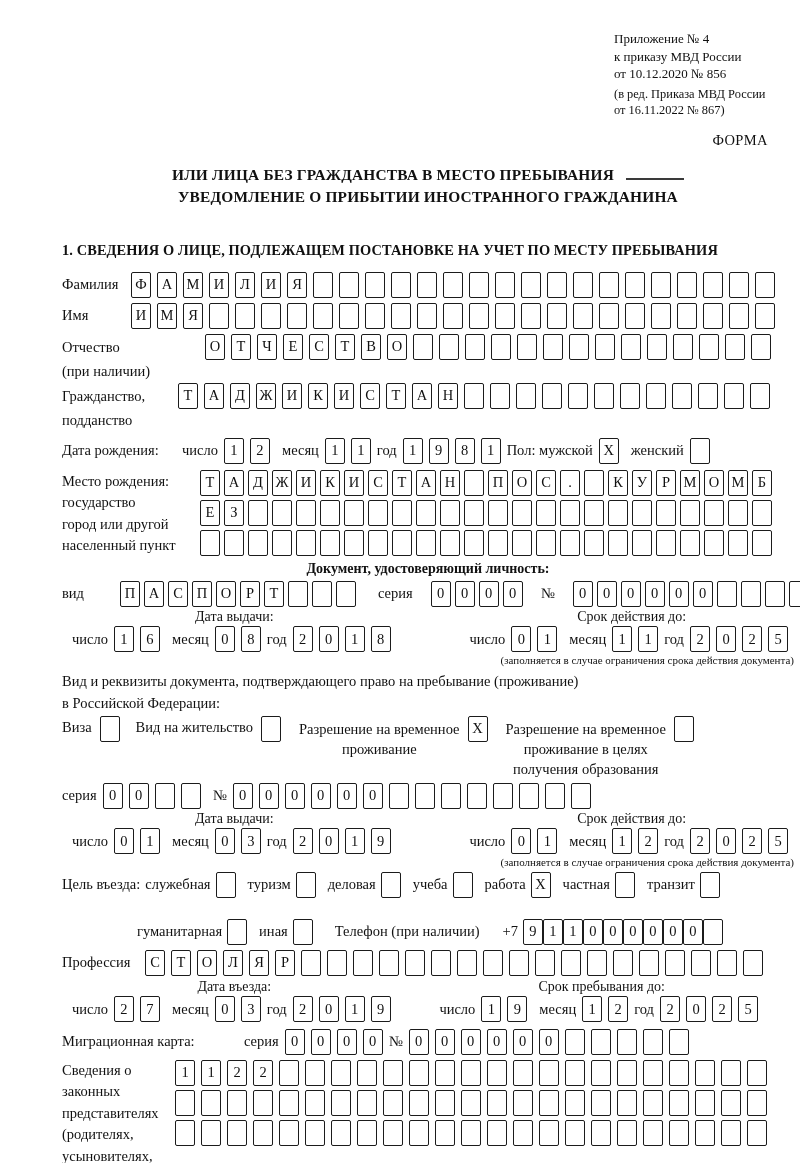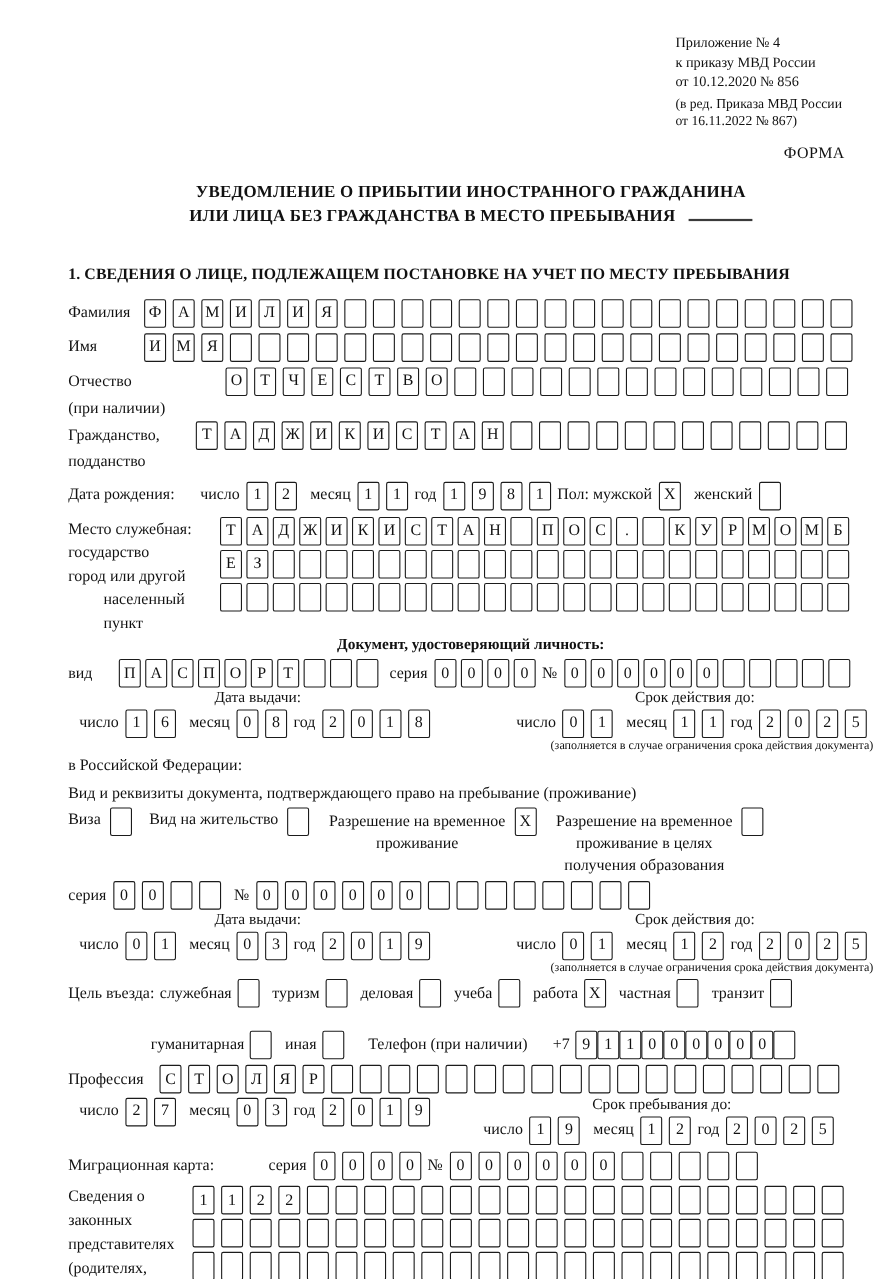--- a/index.html
+++ b/index.html
@@ -76,22 +76,22 @@
   <div class="hdr">
     <div>Приложение № 4</div>
     <div>к приказу МВД России</div>
     <div>от 10.12.2020 № 856</div>
     <div class="sub first">(в ред. Приказа МВД России</div>
     <div class="sub">от 16.11.2022 № 867)</div>
   </div>
   <div class="form-label">ФОРМА</div>
 
   <div class="title">
+    <div><span>ИЛИ ЛИЦА БЕЗ ГРАЖДАНСТВА В МЕСТО ПРЕБЫВАНИЯ</span><span class="blank"></span></div>
     <div>УВЕДОМЛЕНИЕ О ПРИБЫТИИ ИНОСТРАННОГО ГРАЖДАНИНА</div>
-    <div><span>ИЛИ ЛИЦА БЕЗ ГРАЖДАНСТВА В МЕСТО ПРЕБЫВАНИЯ</span><span class="blank"></span></div>
   </div>
 
   <div class="sec">1. СВЕДЕНИЯ О ЛИЦЕ, ПОДЛЕЖАЩЕМ ПОСТАНОВКЕ НА УЧЕТ ПО МЕСТУ ПРЕБЫВАНИЯ</div>
 
   <div class="frow" style="margin-top:13px;">
     <span class="lab" style="width:69px;">Фамилия</span>
     <span class="boxes">
         <span class="cell">Ф</span>
         <span class="cell">А</span>
         <span class="cell">М</span>
@@ -238,24 +238,24 @@
         <span class="cell">X</span>
       </span>
     <span class="dlab gapl6">женский</span>
     <span class="boxes">
         <span class="cell"></span>
       </span>
   </div>
 
   <div class="frow top" style="margin-top:6px;">
     <span class="lab2" style="width:138px; line-height:21.5px;">
-      <span style="display:block;">Место служебная:</span>
+      <span style="display:block;">Место рождения:</span>
       <span style="display:block;">государство</span>
       <span style="display:block;">город или другой</span>
-      <span style="display:block;margin-left:32px;">населенный пункт</span>
+      <span style="display:block;">населенный пункт</span>
     </span>
     <span class="stack">
       <span class="boxes p24">
           <span class="cell">Т</span>
           <span class="cell">А</span>
           <span class="cell">Д</span>
           <span class="cell">Ж</span>
           <span class="cell">И</span>
           <span class="cell">К</span>
           <span class="cell">И</span>
@@ -326,21 +326,21 @@
           <span class="cell"></span>
           <span class="cell"></span>
           <span class="cell"></span>
           <span class="cell"></span>
           <span class="cell"></span>
         </span>
     </span>
   </div>
 
   <div class="center-h">Документ, удостоверяющий личность:</div>
-  <div class="frow" style="margin-top:2px;">
+  <div class="frow" style="margin-top:2px;gap:12px;">
     <span class="dlab" style="width:40px;">вид</span>
     <span class="boxes p24">
         <span class="cell">П</span>
         <span class="cell">А</span>
         <span class="cell">С</span>
         <span class="cell">П</span>
         <span class="cell">О</span>
         <span class="cell">Р</span>
         <span class="cell">Т</span>
         <span class="cell"></span>
@@ -413,22 +413,22 @@
               <span class="cell">0</span>
               <span class="cell">2</span>
               <span class="cell">5</span>
             </span>
         </div>
       </div>
       <div class="dnote">(заполняется в случае ограничения срока действия документа)</div>
     </div>
   </div>
 
+  <div class="pline">Вид и реквизиты документа, подтверждающего право на пребывание (проживание)</div>
   <div class="pline" style="margin-top:2px;">в Российской Федерации:</div>
-  <div class="pline">Вид и реквизиты документа, подтверждающего право на пребывание (проживание)</div>
 
   <div class="optrow">
     <div class="opt">
       <span class="olab">Виза</span>
       <span class="boxes">
           <span class="cell"></span>
         </span>
     </div>
     <div class="opt" style="margin-left:16px;">
       <span class="olab">Вид на жительство</span>
@@ -622,20 +622,21 @@
         <span class="cell"></span>
         <span class="cell"></span>
         <span class="cell"></span>
         <span class="cell"></span>
         <span class="cell"></span>
       </span>
   </div>
 
   <div class="dates" style="margin-top:3px;">
     <div class="dcol" style="margin-left:10px;">
+      <div class="dhead">Дата въезда:</div>
       <div class="dline">
         <span class="dlab">число</span>
         <span class="boxes">
             <span class="cell">2</span>
             <span class="cell">7</span>
           </span>
         <span class="dlab gapl6">месяц</span>
         <span class="boxes">
             <span class="cell">0</span>
             <span class="cell">3</span>

